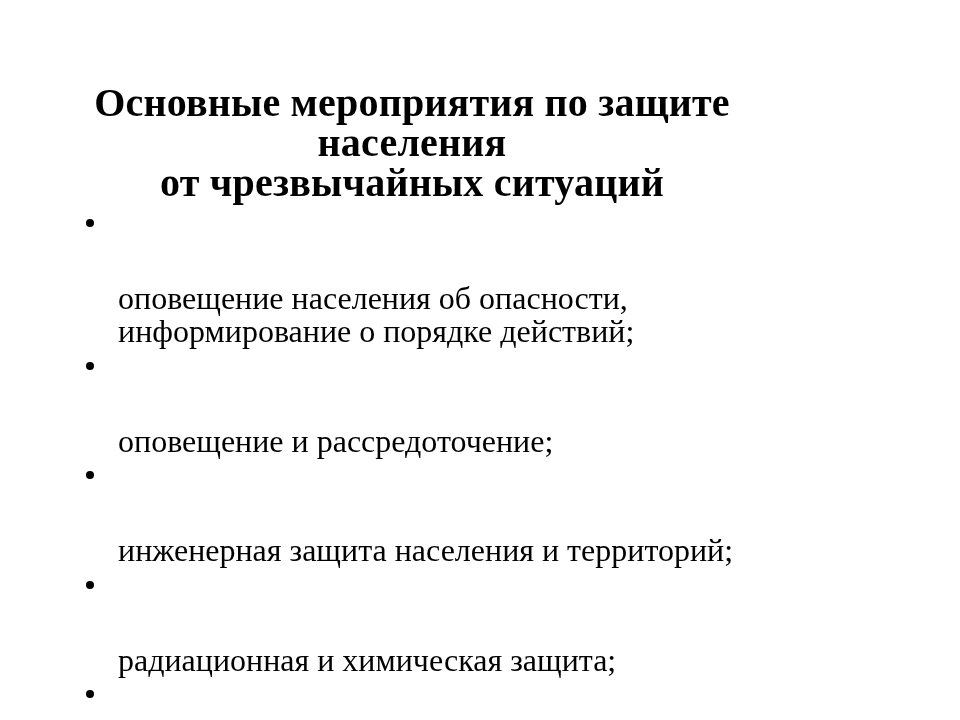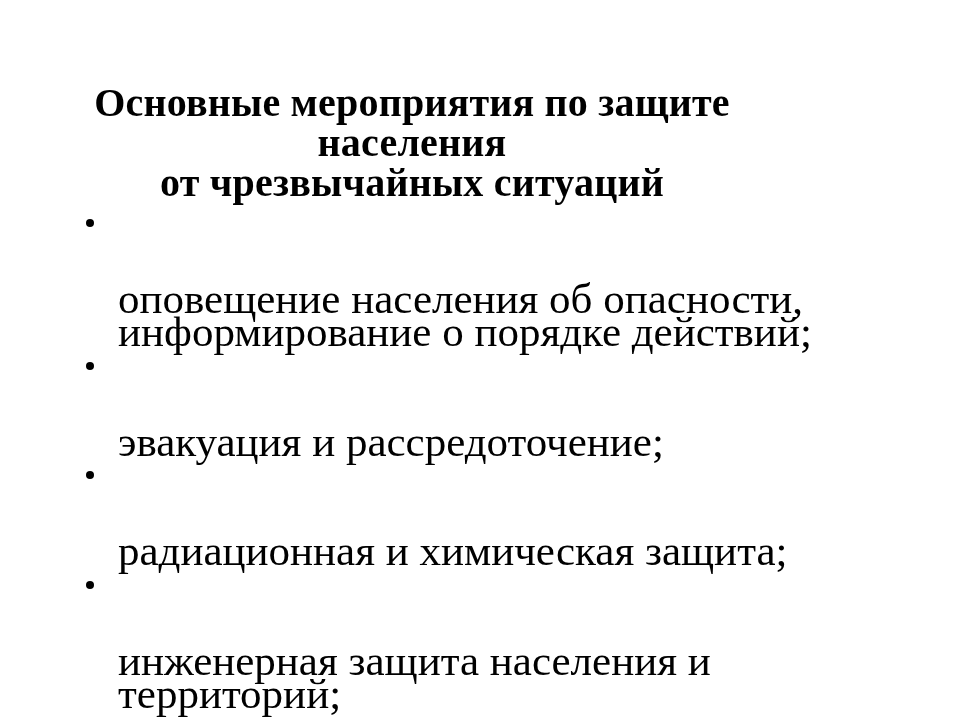--- a/index.html
+++ b/index.html
@@ -36,21 +36,21 @@
     top: 216px;
     left: 88px;
     width: 800px;
     margin: 0;
     padding: 0;
     list-style: none;
   }
   .bullet-list li {
     position: relative;
     padding-left: 30px;
-    font-size: 43px;
+    font-size: 32px;
     line-height: 33px;
     margin-bottom: 10.5px;
     white-space: pre-line;
     font-family: Liberation Serif, serif;
   }
   .bullet-dot {
     position: absolute;
     left: -2px;
     top: 3px;
     width: 8px;
@@ -68,29 +68,29 @@
 от чрезвычайных ситуаций</div>
 
   <ul class="bullet-list">
     <li>
       <span class="bullet-dot"></span>
       <span>оповещение населения об опасности,
 информирование о порядке действий;</span>
     </li>
     <li>
       <span class="bullet-dot"></span>
-      <span>эвакуация и рассредоточение;</span>
+      <span>оповещение и рассредоточение;</span>
+    </li>
+    <li>
+      <span class="bullet-dot"></span>
+      <span>инженерная защита населения и территорий;</span>
     </li>
     <li>
       <span class="bullet-dot"></span>
       <span>радиационная и химическая защита;</span>
-    </li>
-    <li>
-      <span class="bullet-dot"></span>
-      <span>инженерная защита населения и территорий;</span>
     </li>
     <li>
       <span class="bullet-dot"></span>
       
     </li>
 
   </ul>
 
 </div>
 

